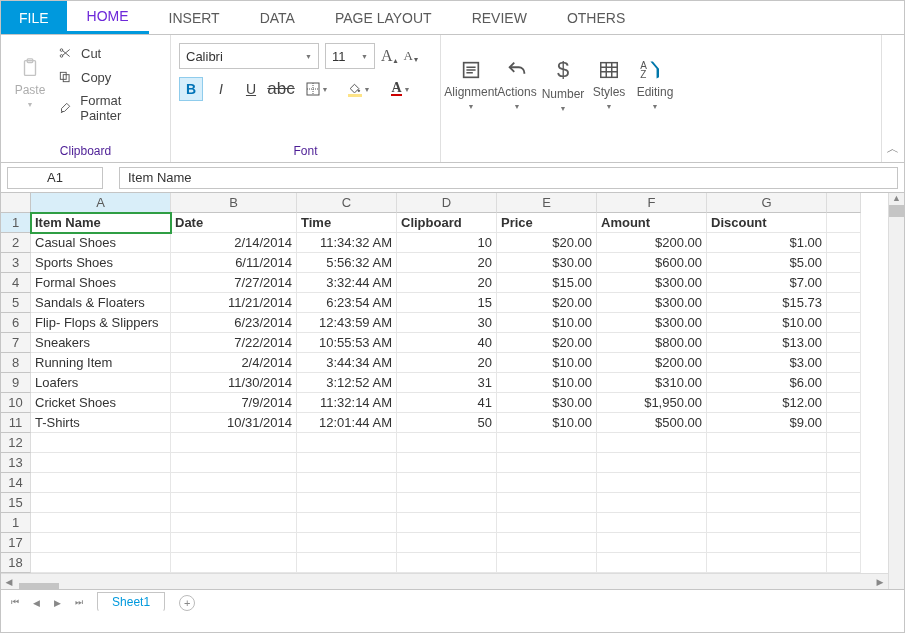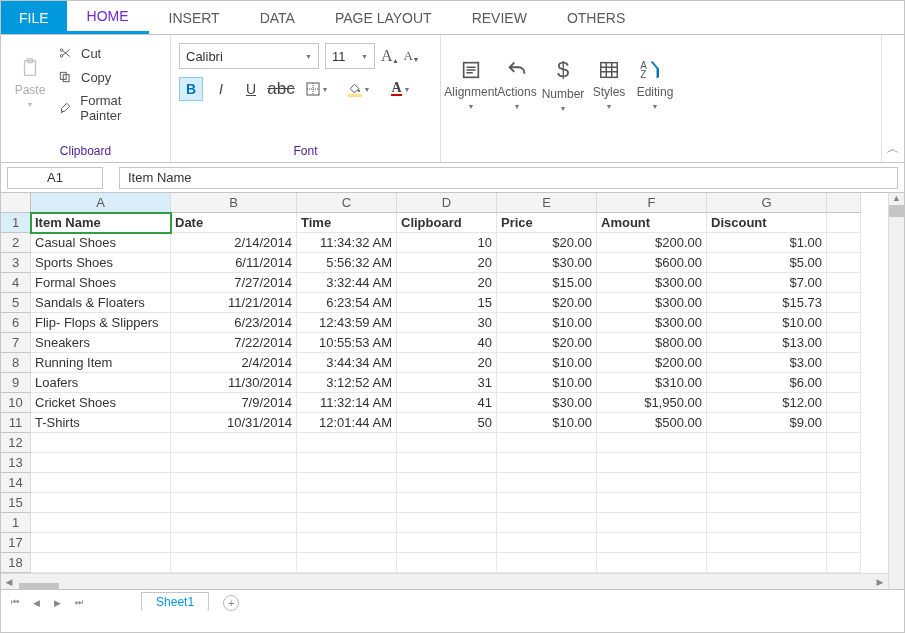--- a/index.html
+++ b/index.html
@@ -66,21 +66,21 @@
   .cell.bold { font-weight: 600; }
   .cell.active { outline: 2px solid #2f9e44; outline-offset: -1px; background: #fff; z-index: 3; }
 
   .hscroll { height: 16px; background: #f1f1f1; display: flex; align-items: center; border-top: 1px solid #dcdcdc; }
   .hscroll .arrow { width: 16px; text-align: center; color: #888; font-size: 9px; }
   .hscroll .track { flex: 1; position: relative; margin: 0 2px; }
   .hscroll .thumb { position: absolute; left: 0; width: 40px; height: 10px; background: #c5c5c5; top: 1px; }
 
   .sheetbar { display: flex; align-items: center; height: 26px; border-top: 1px solid #c5c5c5; gap: 14px; padding: 0 10px; font-size: 12px; color: #888; }
   .sheetbar .nav { cursor: pointer; font-size: 9px; }
-  .sheet-tab { background: #fff; border: 1px solid #c5c5c5; border-bottom: 1px solid #fff; padding: 2px 14px; color: #0099dd; border-radius: 0 0 4px 4px; position: relative; top: -1px; margin-left: 44px; }
+  .sheet-tab { background: #fff; border: 1px solid #c5c5c5; border-bottom: 1px solid #fff; padding: 2px 14px; color: #0099dd; border-radius: 0 0 4px 4px; position: relative; top: -1px; }
   .sheet-add { width: 16px; height: 16px; border: 1px solid #bbb; border-radius: 50%; display: flex; align-items: center; justify-content: center; font-size: 11px; cursor: pointer; }
 </style>
 </head>
 <body>
 
 <div class="tabs">
   <div class="tab file">FILE</div>
   <div class="tab active">HOME</div>
   <div class="tab">INSERT</div>
   <div class="tab">DATA</div>

